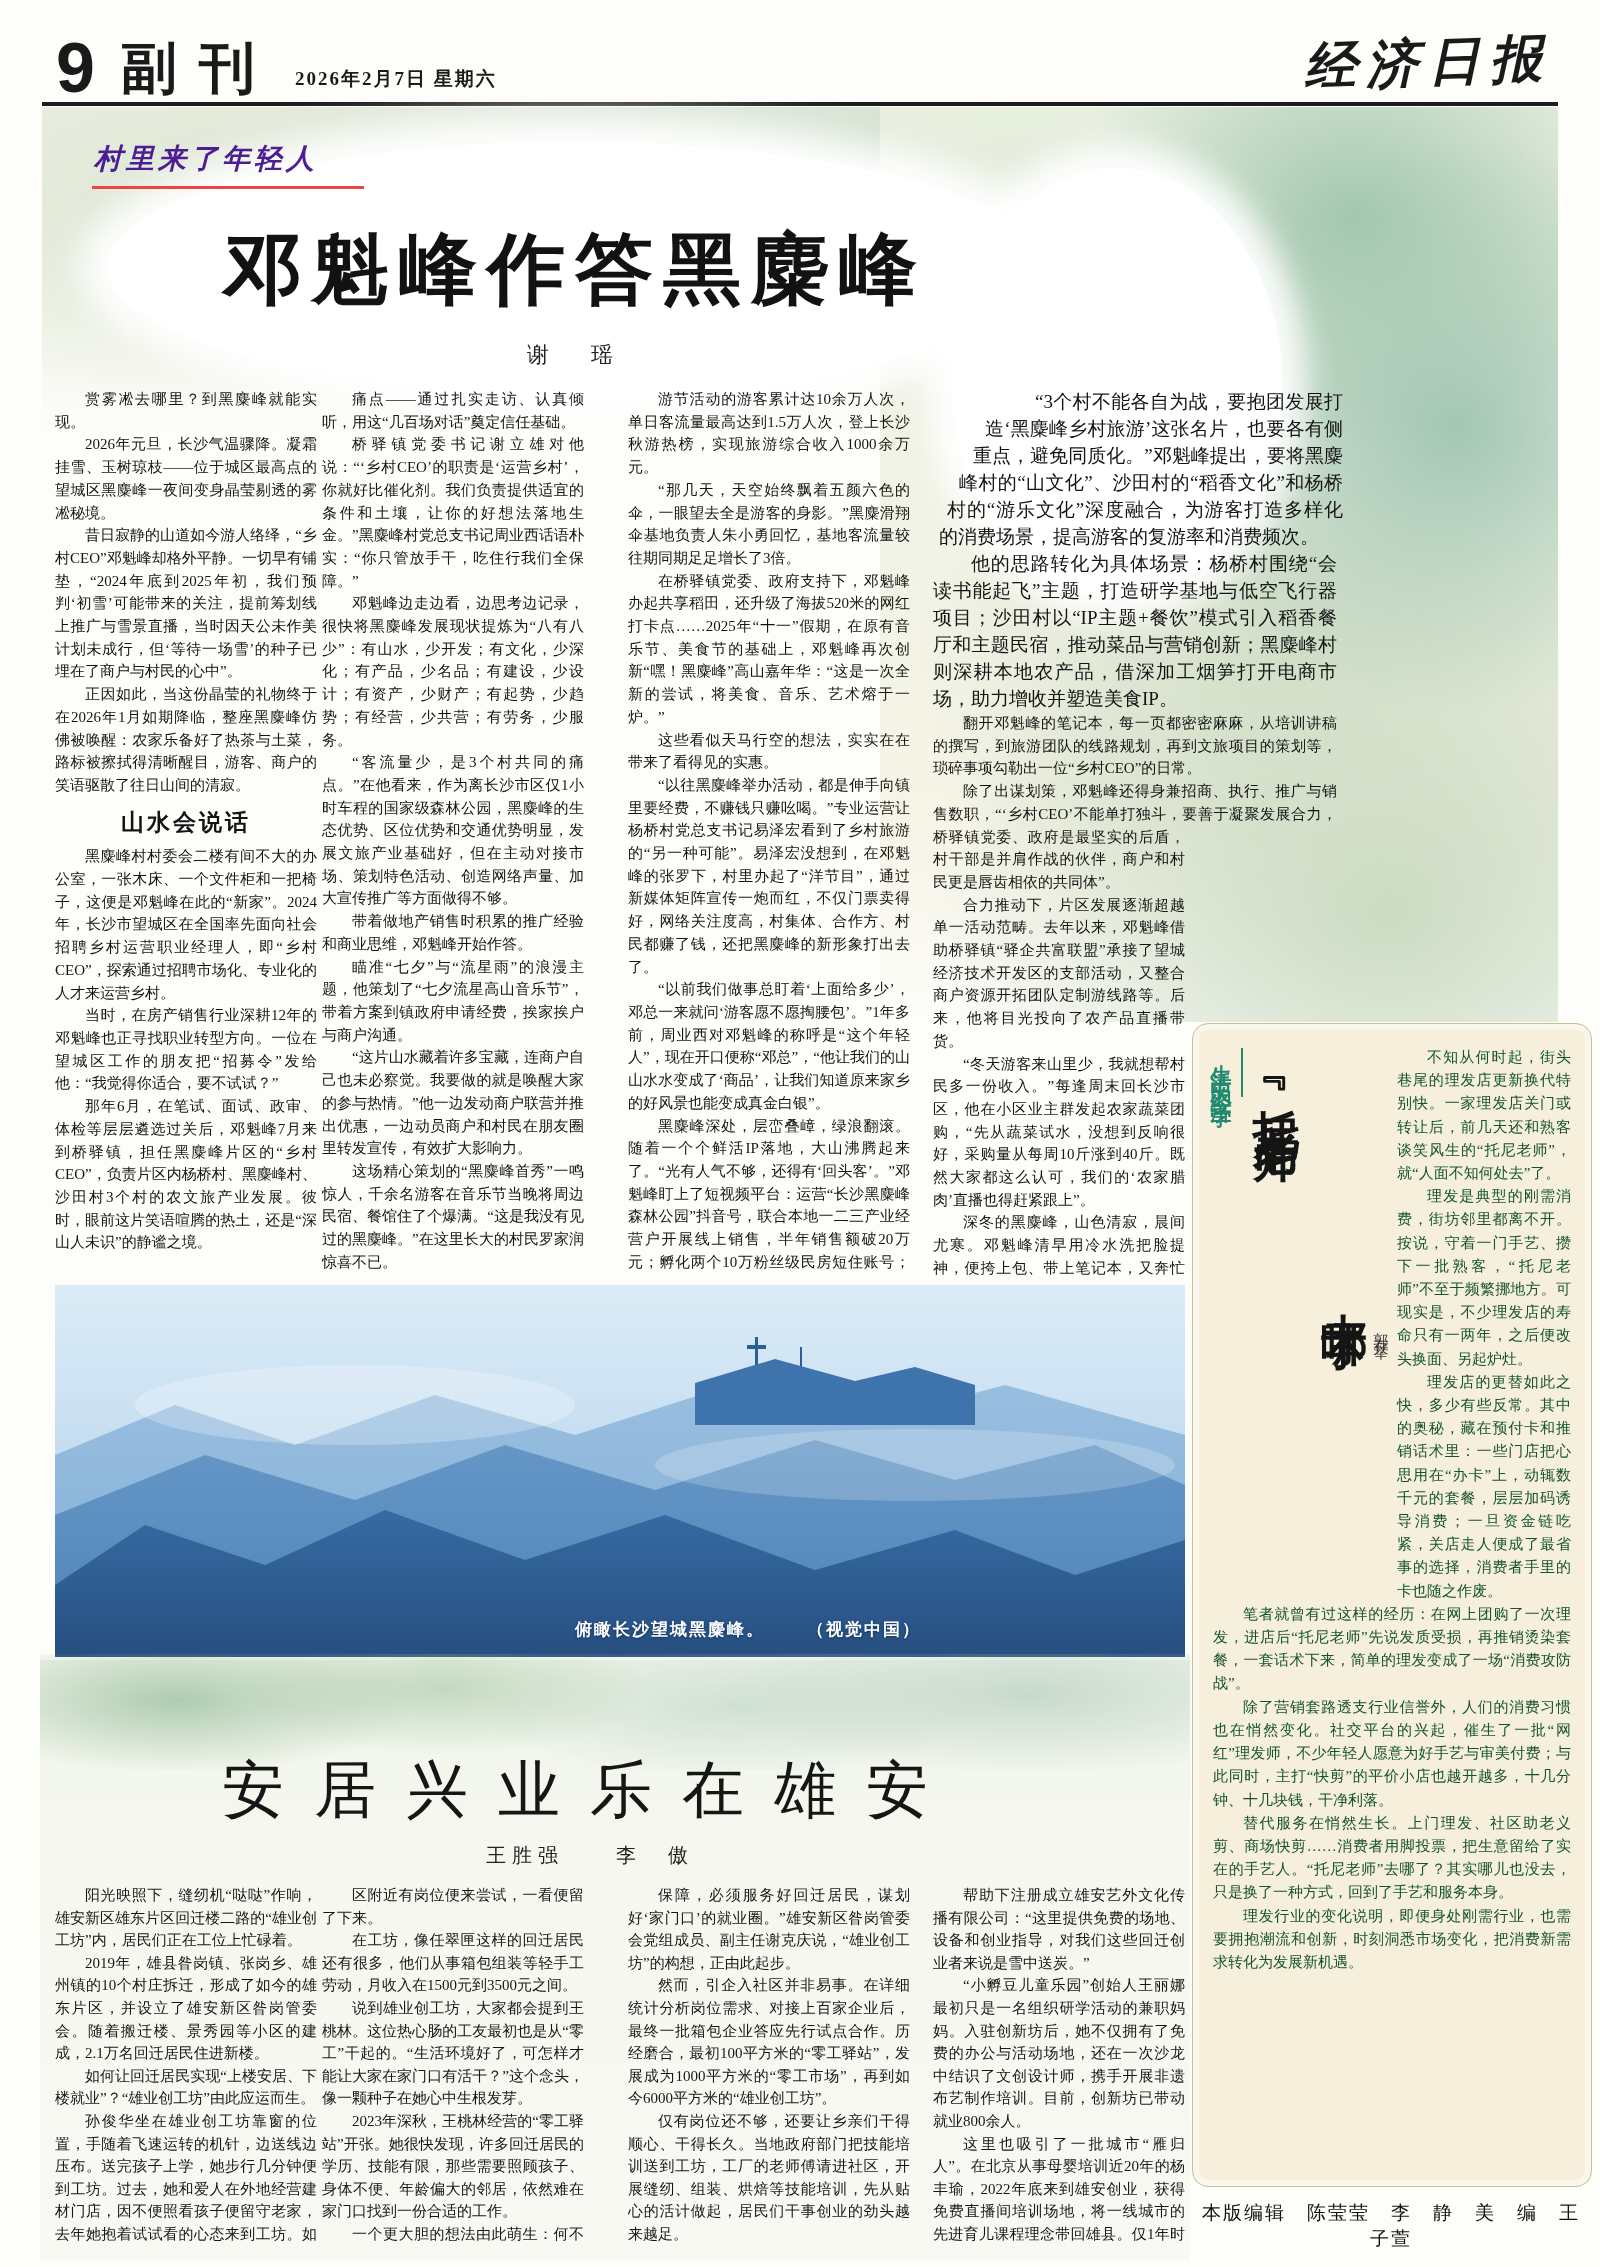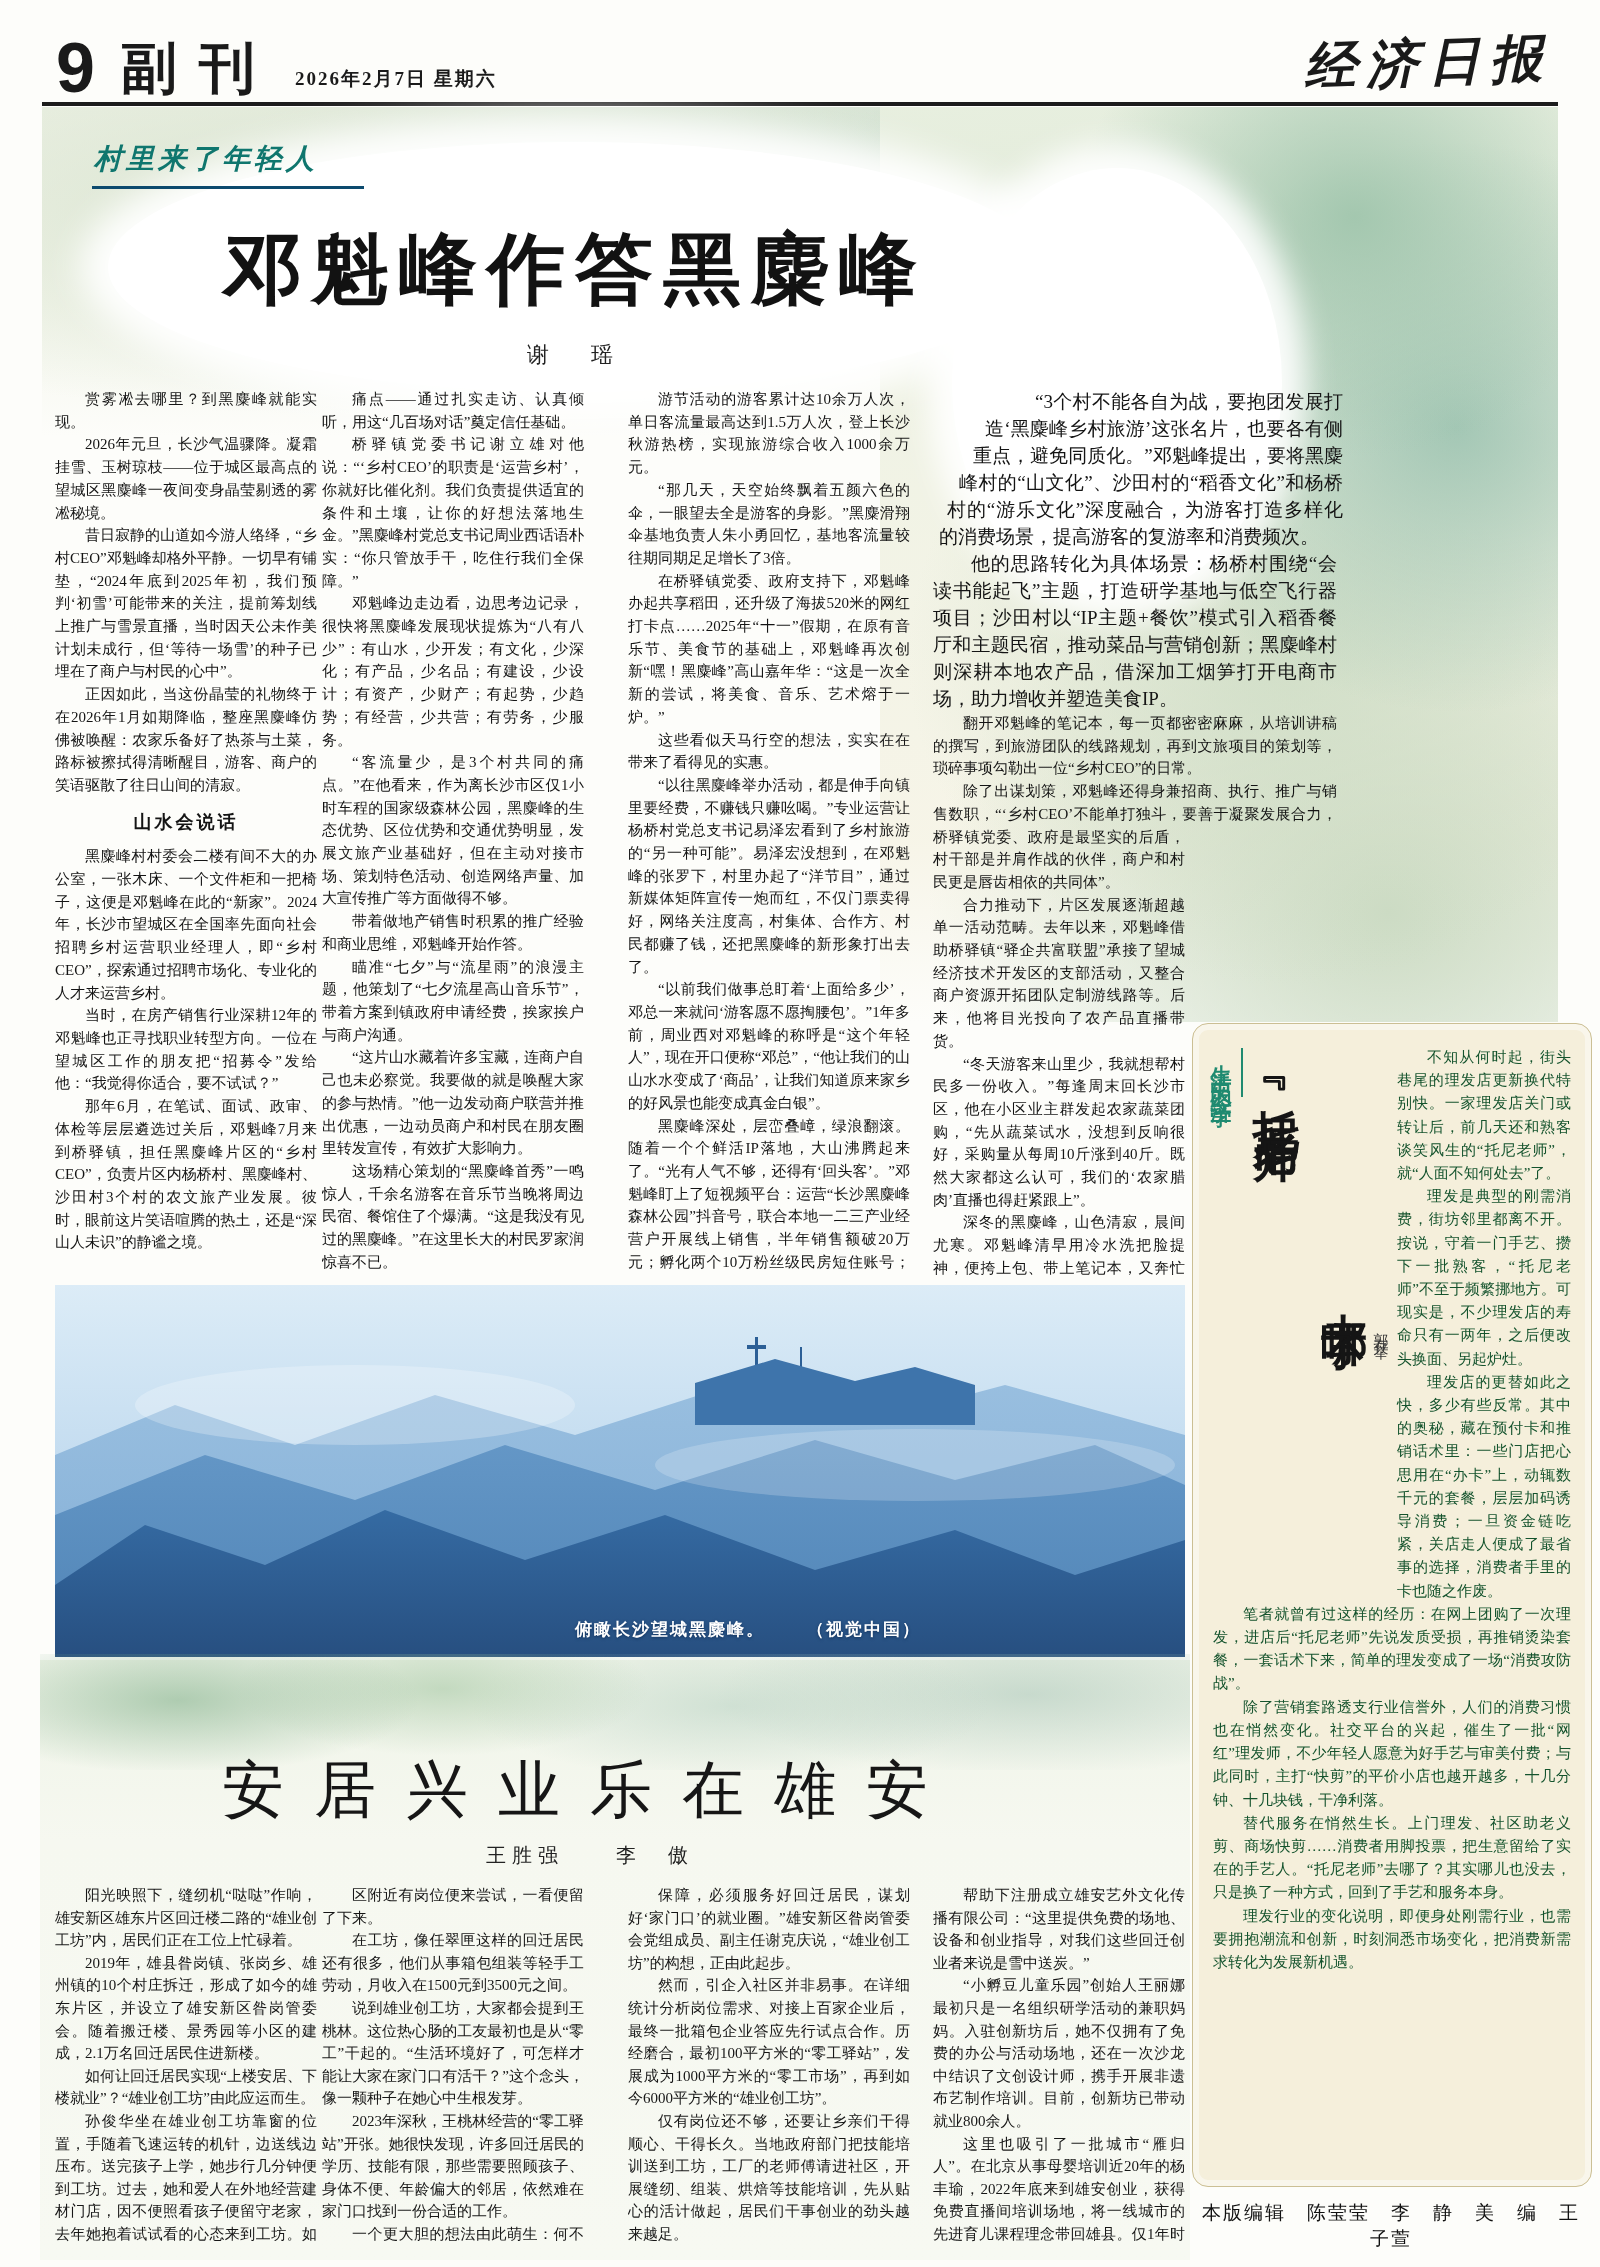--- a/index.html
+++ b/index.html
@@ -27,34 +27,34 @@
       radial-gradient(55% 35% at 70% 12%,rgba(158,196,171,.9),rgba(158,196,171,0) 75%),
       radial-gradient(60% 40% at 85% 35%,rgba(139,185,166,.75),rgba(139,185,166,0) 78%),
       radial-gradient(70% 45% at 60% 60%,rgba(205,220,196,.8),rgba(205,220,196,0) 80%),
       radial-gradient(80% 50% at 75% 88%,rgba(196,214,188,.85),rgba(230,226,196,0) 85%),
       linear-gradient(180deg,rgba(233,240,224,.9),rgba(243,240,222,.65) 80%,rgba(255,255,255,0));}
   .title-halo{position:absolute;top:142px;left:108px;width:935px;height:250px;border-radius:50%;
       background:#fff;box-shadow:0 0 34px 28px rgba(255,255,255,.95);}
   .title-halo2{position:absolute;top:168px;left:952px;width:330px;height:430px;border-radius:50%;
       background:#fff;box-shadow:0 0 30px 24px rgba(255,255,255,.92);}
   
-  .article-tag{position:absolute;top:140px;left:92px;font-size:28px;font-weight:900;color:#0f766e;
-      letter-spacing:4px;border-bottom:3px solid #0c4a6e;padding:0 46px 8px 2px;font-style:italic;}
+  .article-tag{position:absolute;top:140px;left:92px;font-size:28px;font-weight:900;color:#4c1d95;
+      letter-spacing:4px;border-bottom:3px solid #ef4444;padding:0 46px 8px 2px;font-style:italic;}
   .main-title{position:absolute;top:218px;left:120px;width:910px;text-align:center;
       font-size:78px;font-weight:900;letter-spacing:10px;color:#121212;}
   .main-byline{position:absolute;top:340px;left:120px;width:910px;text-align:center;
       font-size:22px;letter-spacing:10px;color:#222;}
   .col{position:absolute;top:388px;height:888px;overflow:hidden;text-align:justify;
       font-size:15px;line-height:22.7px;color:#141414;}
   .c1{left:55px;width:262px;}
   .c2{left:322px;width:262px;}
   .c3{left:628px;width:282px;}
   .c4{left:933px;width:410px;}
   .para{margin:0;text-indent:2em;}
-  .subhead{font-family:"Liberation Sans",sans-serif;font-weight:900;font-size:18px;text-align:center;
+  .subhead{font-family:"Liberation Sans",sans-serif;font-weight:900;font-size:23px;text-align:center;
       text-indent:0;margin:14px 0 12px 0;letter-spacing:3px;}
   .c4 .para:nth-of-type(1),.c4 .para:nth-of-type(2){font-size:19px;line-height:27px;}
   .st{float:left;clear:left;}
   .sr{float:right;clear:right;}
   
   .photo{position:absolute;top:1285px;left:55px;width:1130px;height:372px;overflow:hidden;}
   .photo svg{display:block;}
   .caption-row{position:absolute;left:520px;bottom:16px;display:flex;gap:42px;color:#fff;
       font-size:17px;letter-spacing:2px;text-shadow:0 1px 3px rgba(10,40,80,.8);font-weight:bold;}
   

